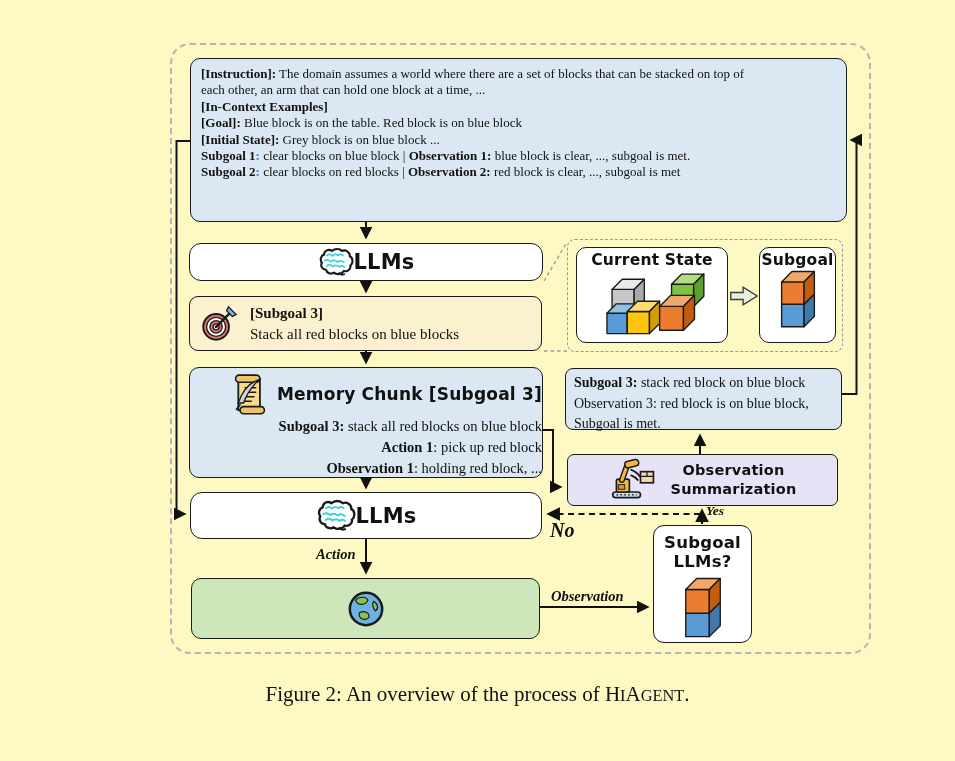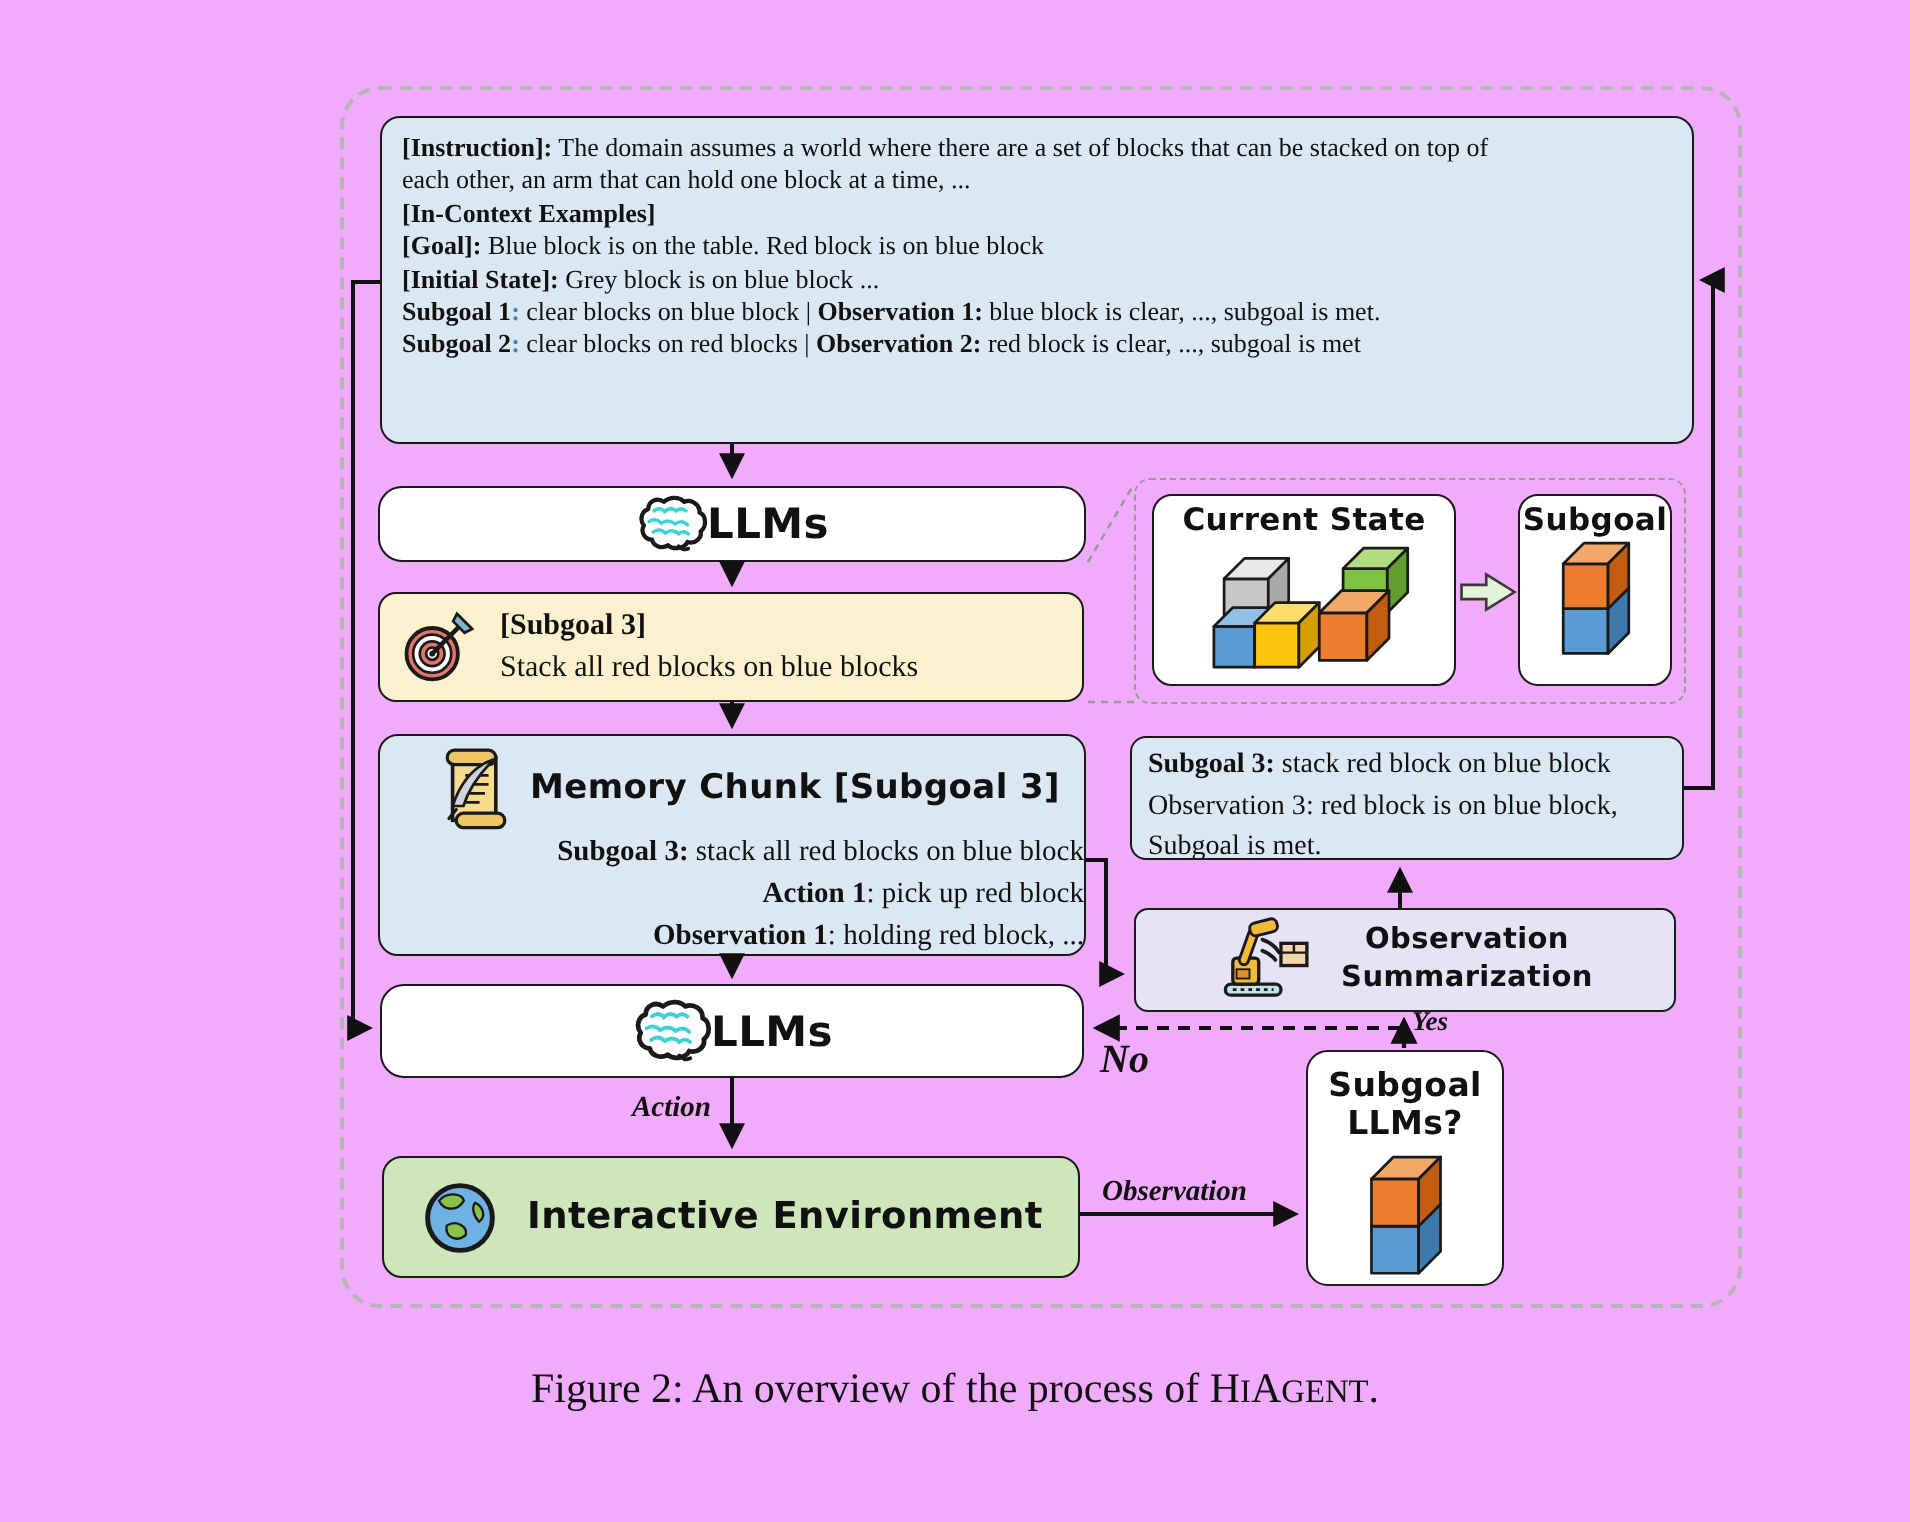--- a/index.html
+++ b/index.html
@@ -1,16 +1,16 @@
 <!DOCTYPE html>
 <html><head>
 <meta charset="utf-8">
 <style>
   html,body{margin:0;padding:0;background:#ffffff;}
-  .page{position:relative;width:955px;height:761px;background:#f0abfc;overflow:hidden;
+  .page{position:relative;width:955px;height:761px;background:#fef9c3;overflow:hidden;
         font-family:"Liberation Sans",sans-serif;color:#111;}
   .abs{position:absolute;box-sizing:border-box;}
   .serif{font-family:"Liberation Serif",serif;}
   .comic{font-family:"DejaVu Sans",sans-serif;font-weight:600;letter-spacing:.2px;}
   .outer-dashed{border:2.5px dashed #b5b5b5;border-radius:20px;}
   .node{border:1.7px solid #1a1a1a;border-radius:10px;background:#fff;}
   .blue{background:#dbe8f4;}
   .yellow{background:#fcf1cf;}
   .lavender{background:#e7e3f6;}
   .green{background:#cde6ba;}
@@ -119,21 +119,21 @@
           <polygon points="10,40 22,28 48,28 36,40" fill="#92bfe4"></polygon>
           <polygon points="36,40 48,28 48,54 36,66" fill="#3f78ab"></polygon>
           <rect x="10" y="14" width="26" height="26" fill="#ec7d2f"></rect>
           <polygon points="10,14 22,2 48,2 36,14" fill="#f3a869"></polygon>
           <polygon points="36,14 48,2 48,28 36,40" fill="#c25d10"></polygon>
         </g>
       </svg>
     </div>
   </div>
 
-  <div class="abs node blue" style="left:189px;top:367px;width:354px;height:111px;padding:4px 0 0 0;">
+  <div class="abs node blue" style="left:189px;top:367px;width:354px;height:111px;padding:4px 0 0 12px;">
     <div style="display:flex;align-items:center;gap:9px;padding-left:30px;">
       <span class="icon">
         <svg width="36" height="44" viewBox="0 0 40 48">
           <rect x="7" y="7" width="24" height="35" fill="#f7dc8e" stroke="#1a1a1a" stroke-width="2"></rect>
           <rect x="4" y="3" width="27" height="8" rx="4" fill="#edc565" stroke="#1a1a1a" stroke-width="1.8"></rect>
           <rect x="9" y="38" width="27" height="8" rx="4" fill="#edc565" stroke="#1a1a1a" stroke-width="1.8"></rect>
           <path d="M14 17 H27 M14 22 H27 M14 27 H25 M14 32 H22" stroke="#1a1a1a" stroke-width="1.5"></path>
           <path d="M7 34 C11 22 18 12 30 8 C22 16 16 24 13 34 Z" fill="#cfd4da" stroke="#1a1a1a" stroke-width="1.5"></path>
           <path d="M9 36 L5 41" stroke="#1a1a1a" stroke-width="1.8" stroke-linecap="round"></path>
         </svg>
@@ -189,21 +189,20 @@
 
   <div class="abs node green flex-center" style="left:191px;top:578px;width:349px;height:61px;gap:14px;">
     <span class="icon">
       <svg width="40" height="40" viewBox="0 0 42 42">
         <circle cx="21" cy="21" r="17" fill="#6fb1e3" stroke="#1a1a1a" stroke-width="2.6"></circle>
         <path d="M10 12 C14 7 22 8 23 12 C20 17 13 18 10 12 Z" fill="#8bc34a" stroke="#1a1a1a" stroke-width="1.2"></path>
         <path d="M14 25 C19 22 25 25 24 30 C19 34 13 31 14 25 Z" fill="#8bc34a" stroke="#1a1a1a" stroke-width="1.2"></path>
         <path d="M29 13 C33 15 35 20 31 23 C28 20 27 15 29 13 Z" fill="#8bc34a" stroke="#1a1a1a" stroke-width="1.2"></path>
       </svg>
     </span>
-    <span class="comic" style="font-size:18.5px;">Interactive Environment</span>
   </div>
 
   <div class="abs node" style="left:653px;top:525px;width:99px;height:118px;border-radius:11px;text-align:center;padding-top:7px;">
     <div class="comic" style="font-size:16.5px;line-height:1.18;">
       <span>Subgoal</span><br>
       <span>LLMs?</span>
     </div>
     <div style="margin-top:4px;">
       <svg width="52" height="64" viewBox="0 0 61 76">
         <g stroke="#1a1a1a" stroke-width="1.6" stroke-linejoin="round">

